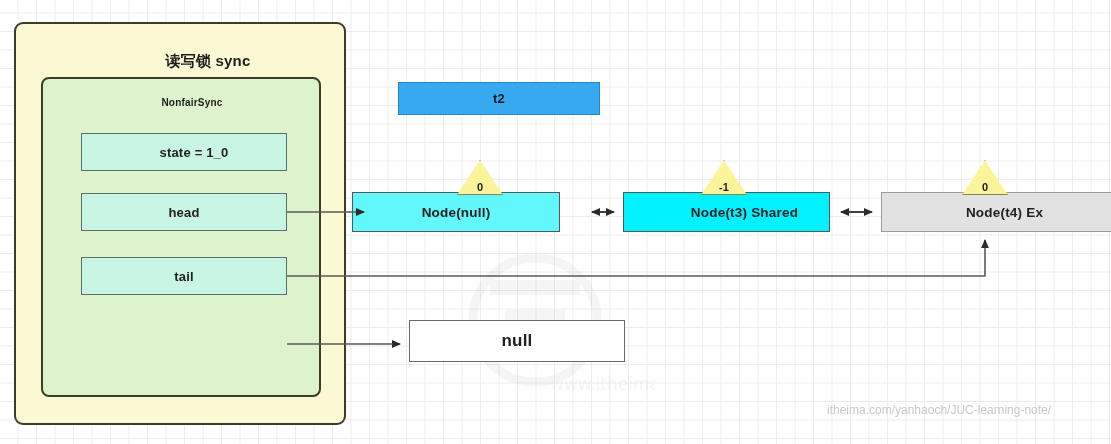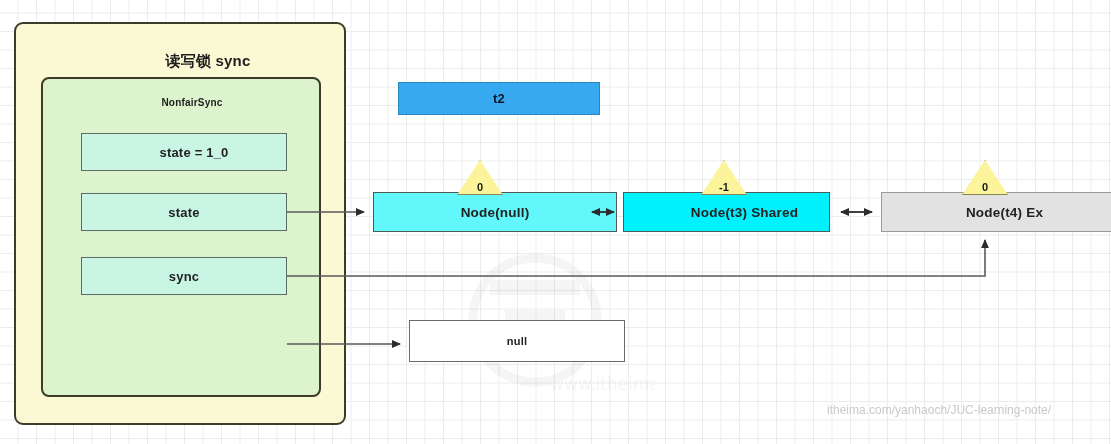--- a/index.html
+++ b/index.html
@@ -108,22 +108,22 @@
     color: #0f172a;
   }
 
   
   .node-box {
     height: 40px;
     top: 192px;
     font-size: 13.5px;
   }
   .node-null {
-    left: 373px;
-    width: 244px;
+    left: 352px;
+    width: 208px;
     background: #61f7fb;
     border: 1.8px solid #4e5a58;
   }
   .node-t3 {
     left: 623px;
     width: 207px;
     background: #00f2ff;
     border: 1.8px solid #4e5a58;
     padding-left: 36px;
   }
@@ -135,21 +135,21 @@
   }
 
   
   .null-box {
     left: 409px;
     top: 320px;
     width: 216px;
     height: 42px;
     background: #ffffff;
     border: 1.6px solid #6a6a6a;
-    font-size: 11px;
+    font-size: 17px;
     text-align: right;
   }
 
   
   .ws-badge {
     position: absolute;
     width: 46px;
     height: 35px;
     top: 160px;
   }
@@ -220,22 +220,22 @@
 
   <div class="box outer-sync">
     <div class="outer-sync-title">读写锁 sync</div>
   </div>
 
   <div class="box nonfair-sync">
     <div class="nonfair-sync-title">NonfairSync</div>
   </div>
 
   <div class="box field-box field-state">state = 1_0</div>
-  <div class="box field-box field-head">state</div>
-  <div class="box field-box field-tail">sync</div>
+  <div class="box field-box field-head">head</div>
+  <div class="box field-box field-tail">tail</div>
 
   <div class="box t2-box">t2</div>
 
   <div class="box node-box node-null">Node(null)</div>
   <div class="box node-box node-t3">Node(t3) Shared</div>
   <div class="box node-box node-t4">Node(t4) Ex</div>
 
   <div class="ws-badge ws-null">
     <div class="tri"></div>
     <div class="val">0</div>

